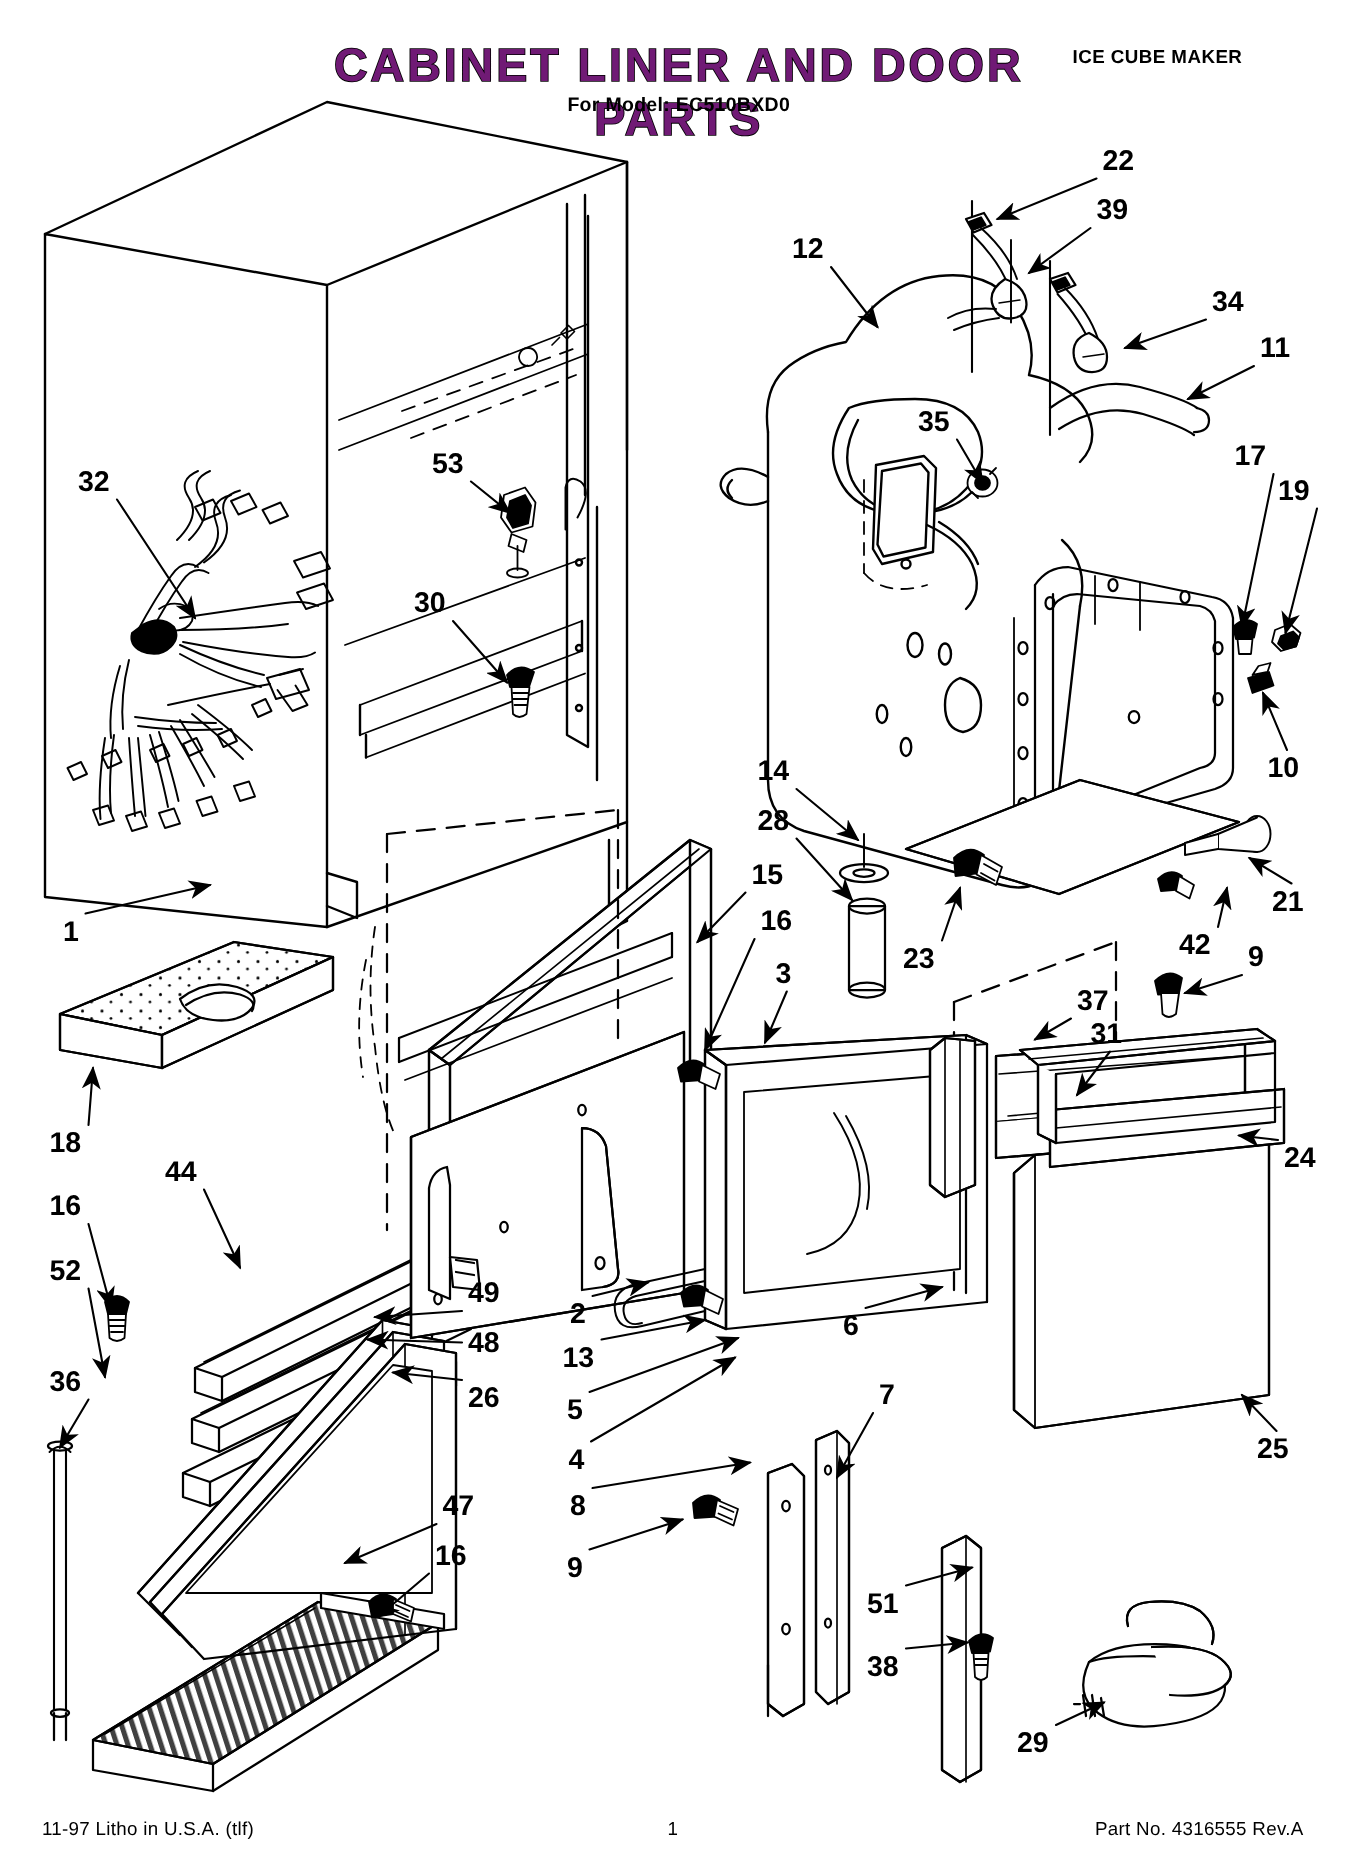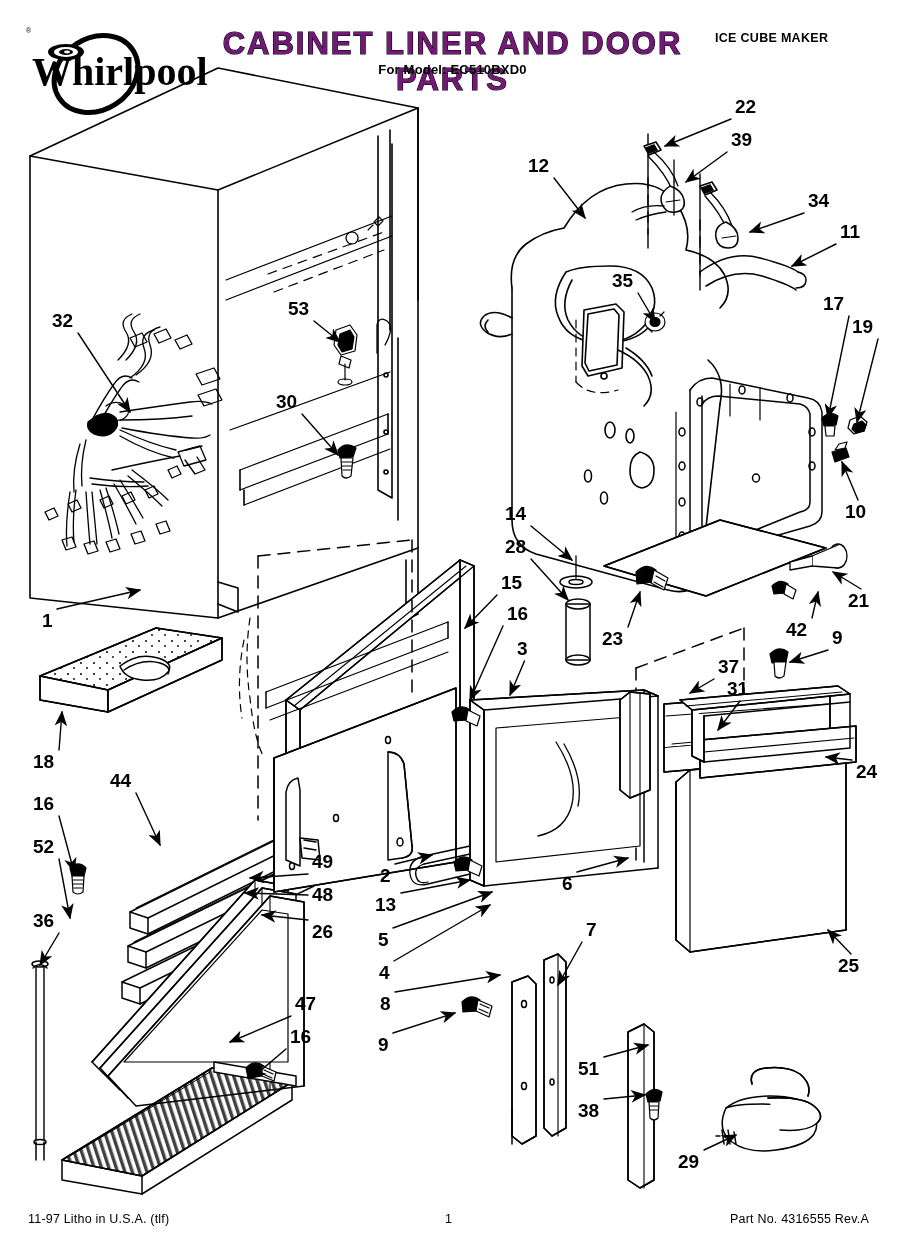--- a/index.html
+++ b/index.html
@@ -30,35 +30,20 @@
   #art{position:absolute;left:0;top:0;width:897px;height:1239px;}
   #art svg{display:block;}
 
   .cal{font-family:"Liberation Sans",sans-serif;font-size:19px;font-weight:700;fill:#000;}
 </style>
 </head>
 <body>
 
 <div id="sheet">
 
-  <div class="hdr-logo">
-    <svg width="190" height="108" viewBox="0 0 190 108">
-
-      <ellipse cx="78" cy="52" rx="44" ry="36" transform="rotate(-33 78 52)" fill="none" stroke="#000" stroke-width="5"></ellipse>
-
-      <g transform="translate(30,22)">
-        <ellipse cx="18" cy="8" rx="18" ry="8" fill="#000"></ellipse>
-        <ellipse cx="18" cy="8" rx="12" ry="5" fill="#fff"></ellipse>
-        <ellipse cx="18" cy="8" rx="7" ry="3" fill="#000"></ellipse>
-        <ellipse cx="19" cy="8" rx="3" ry="1.4" fill="#fff"></ellipse>
-      </g>
-      <text x="14" y="63" font-family="Liberation Serif, serif" font-size="40" font-weight="700" fill="#000">Whirlpool</text>
-      <text x="8" y="11" font-size="7" fill="#000">®</text>
-    </svg>
-  </div>
 
   <div class="hdr-title">CABINET LINER AND DOOR PARTS</div>
   <div class="hdr-sub">For Model: EC510BXD0</div>
   <div class="hdr-right">ICE CUBE MAKER</div>
 
   <div class="ftr ftr-l">11-97 Litho in U.S.A. (tlf)</div>
   <div class="ftr ftr-c">1</div>
   <div class="ftr ftr-r">Part No. 4316555 Rev.A</div>
 
   <div id="art">

